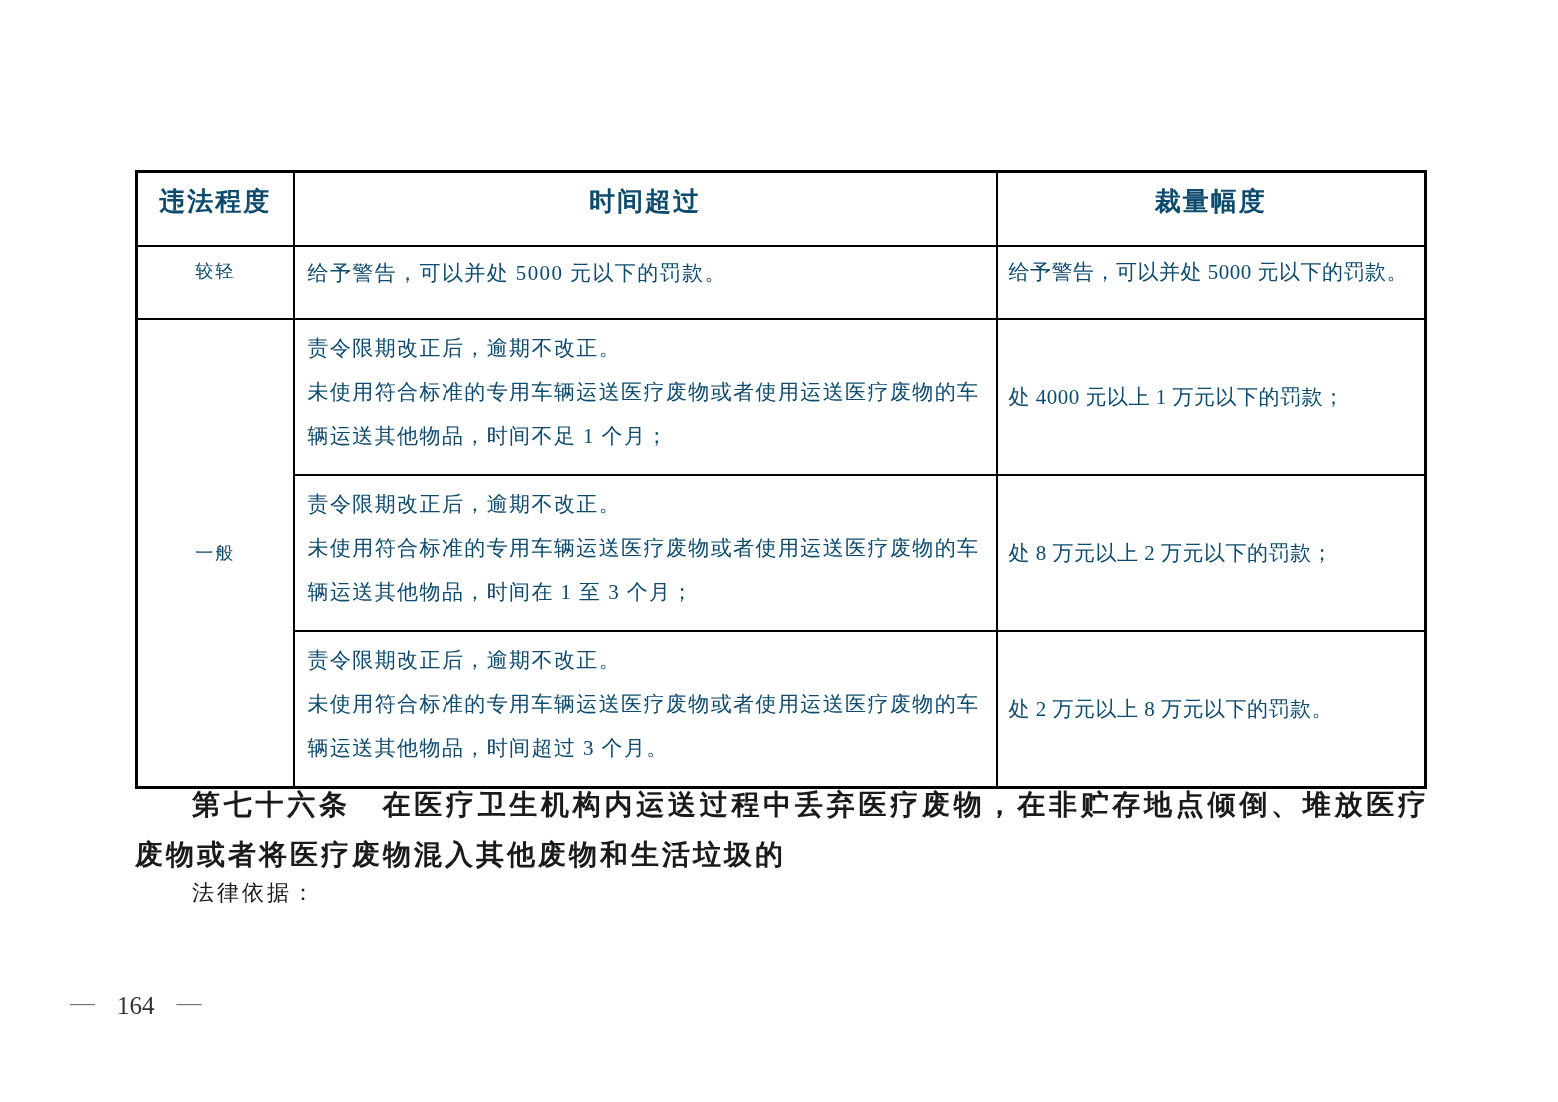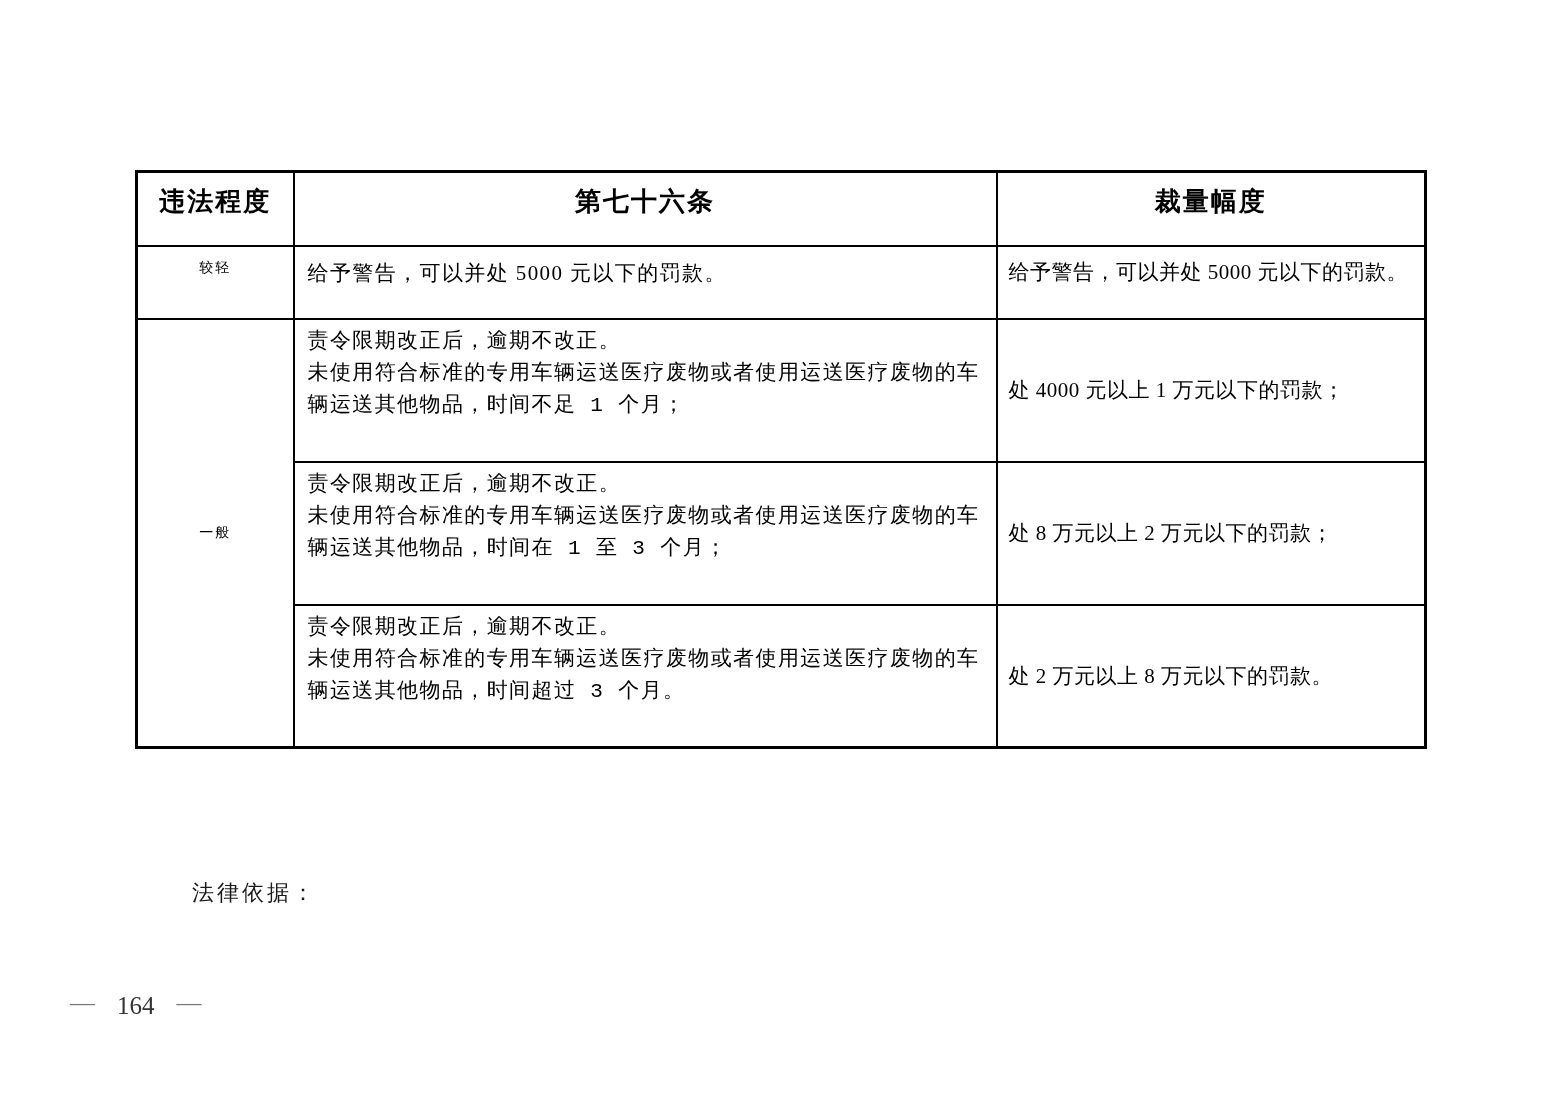--- a/index.html
+++ b/index.html
@@ -19,56 +19,55 @@
     position: absolute;
     left: 135px;
     top: 170px;
     width: 1289px;
     border-collapse: collapse;
     table-layout: fixed;
     border: 3px solid #000;
   }
   table.penalty-table td, table.penalty-table th {
     border: 2px solid #000;
-    color: #000000;
+    color: #0c4a6e;
   }
   th.hdr {
     height: 74px;
     font-family: "Liberation Sans", sans-serif;
     font-weight: bold;
     font-size: 26px;
     letter-spacing: 2px;
     text-align: center;
     vertical-align: middle;
     padding-bottom: 14px;
   }
   td.degree {
     text-align: center;
-    font-size: 14px;
+    font-size: 18px;
     letter-spacing: 2px;
     vertical-align: middle;
   }
   td.degree.top {
     vertical-align: top;
     padding-top: 12px;
   }
   tr.minor-row { height: 73px; }
   tr.sub-row { height: 143px; }
   td.circ {
     font-size: 21px;
     letter-spacing: 1.4px;
     vertical-align: top;
     padding: 11px 4px 0 13px;
     line-height: 30px;
   }
   td.circ.multi {
     padding: 6px 4px 16px 13px;
-    line-height: 32px;
+    line-height: 44px;
     white-space: pre-line;
-    font-family: Liberation Mono, monospace;
   }
   td.disc {
     font-size: 21px;
     letter-spacing: 0.5px;
     vertical-align: middle;
     padding: 0 2px 0 11px;
     white-space: nowrap;
     overflow: hidden;
   }
   td.disc.top {
@@ -123,21 +122,21 @@
 
   <table class="penalty-table">
     <colgroup>
       <col style="width:157px">
       <col style="width:703px">
       <col style="width:429px">
     </colgroup>
     <tbody>
         <tr>
       <th class="hdr">违法程度</th>
-      <th class="hdr">第七十六条</th>
+      <th class="hdr">时间超过</th>
       <th class="hdr">裁量幅度</th>
     </tr>
     <tr class="minor-row">
       <td class="degree top">较轻</td>
       <td class="circ">给予警告，可以并处 5000 元以下的罚款。</td>
       <td class="disc top">给予警告，可以并处 5000 元以下的罚款。</td>
     </tr>
     <tr class="sub-row">
       <td class="degree" rowspan="3">一般</td>
       <td class="circ multi">责令限期改正后，逾期不改正。
@@ -153,20 +152,21 @@
     </tr>
     <tr class="sub-row">
       <td class="circ multi">责令限期改正后，逾期不改正。
 未使用符合标准的专用车辆运送医疗废物或者使用运送医疗废物的车
 辆运送其他物品，时间超过 3 个月。</td>
       <td class="disc">处 2 万元以上 8 万元以下的罚款。</td>
     </tr>
   </tbody>
     </table>
 
+  <p class="article-heading">第七十六条　在医疗卫生机构内运送过程中丢弃医疗废物，在非贮存地点倾倒、堆放医疗废物或者将医疗废物混入其他废物和生活垃圾的</p>
 
   <p class="legal-basis">法律依据：</p>
 
   <div class="footer">
     <span class="dash">—</span><span>164</span><span class="dash">—</span>
   </div>
 
 </div>
 
 </body></html>

